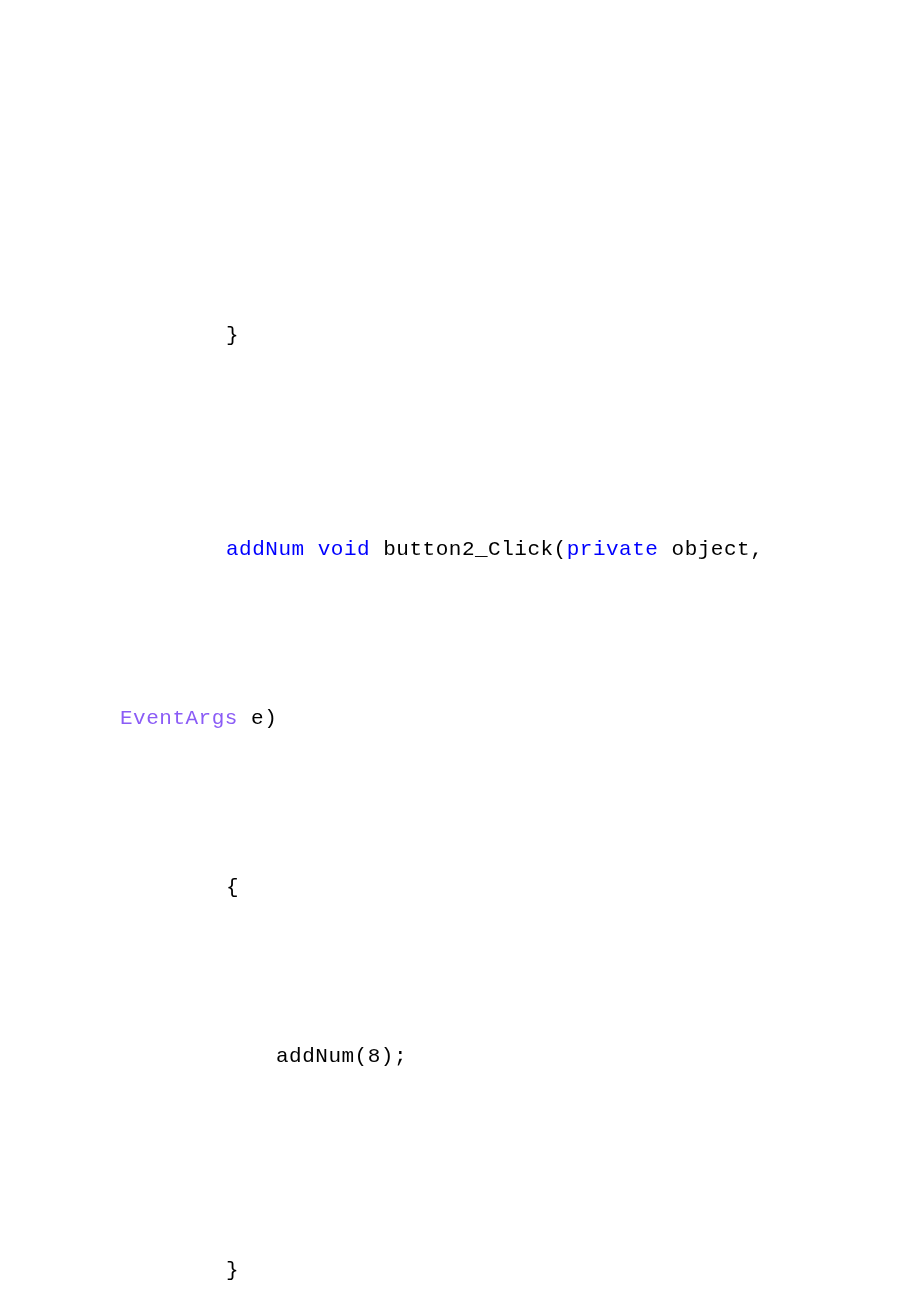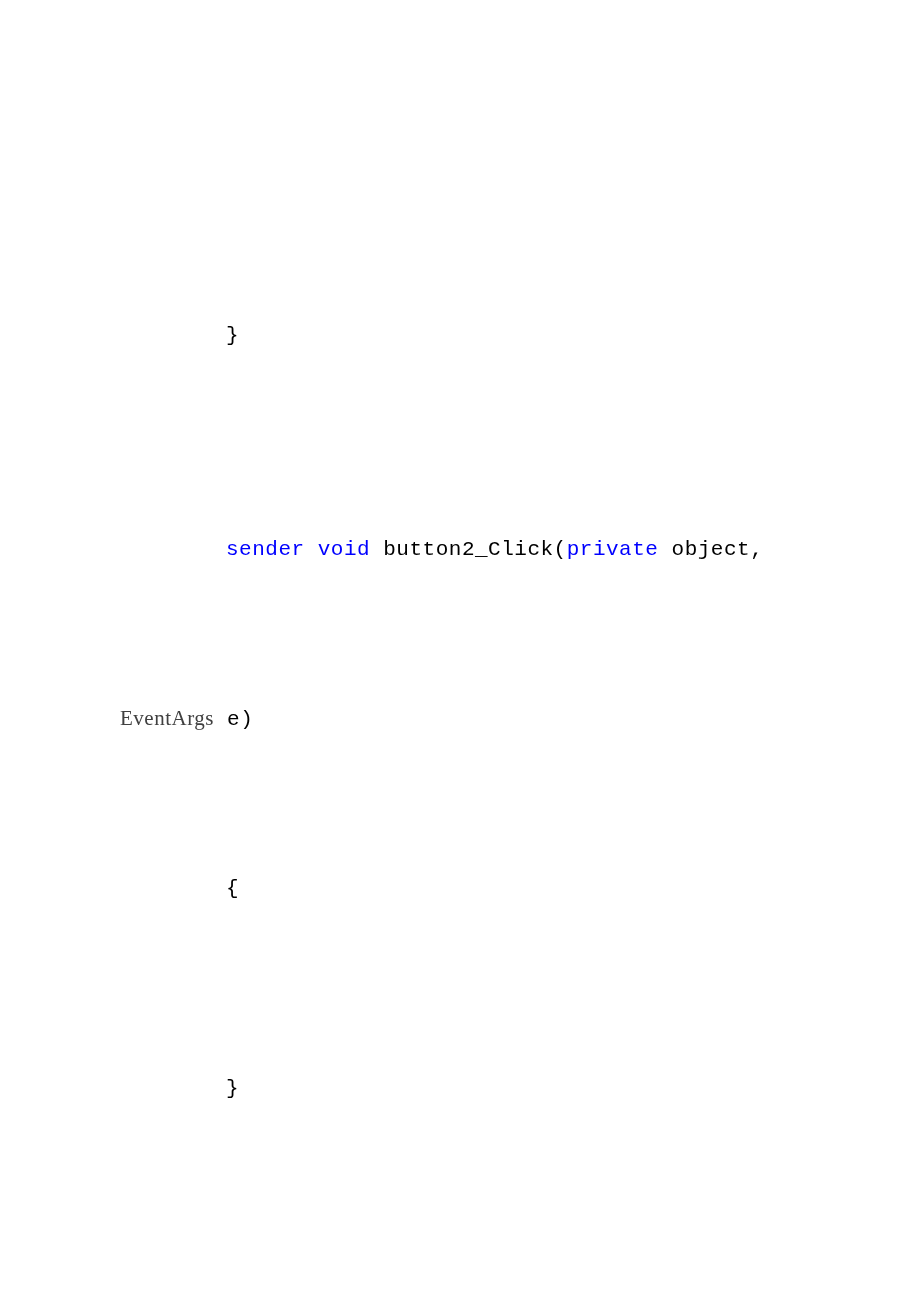--- a/index.html
+++ b/index.html
@@ -28,46 +28,46 @@
     .code-line {
       margin-bottom: 43px;
     }
     .code-line-extra {
       margin-bottom: 88px;
     }
     .kw-blue {
       color: #0000FF;
     }
     .kw-teal {
-      color: #404040;
-      font-family: Liberation Serif, serif;
+      color: #8b5cf6;
     }
     .txt-black {
       color: #000000;
     }
     .indent-2 {
       padding-left: 106px;
     }
     .indent-3 {
       padding-left: 156px;
     }
   </style>
 </head>
 <body>
 
 <div class="code-container">
 
   <div class="code-line indent-2 code-line-extra"><span class="txt-black">}</span></div>
 
-  <div class="code-line"><span class="indent-2"></span><span class="kw-blue">sender</span><span class="txt-black"> </span><span class="kw-blue">void</span><span class="txt-black"> </span><span class="txt-black">button2_Click(</span><span class="kw-blue">private</span><span class="txt-black"> object, </span></div>
+  <div class="code-line"><span class="indent-2"></span><span class="kw-blue">addNum</span><span class="txt-black"> </span><span class="kw-blue">void</span><span class="txt-black"> </span><span class="txt-black">button2_Click(</span><span class="kw-blue">private</span><span class="txt-black"> object, </span></div>
 
   <div class="code-line"><span class="kw-teal">EventArgs</span><span class="txt-black"> e)</span></div>
 
   <div class="code-line indent-2"><span class="txt-black">{</span></div>
 
+  <div class="code-line indent-3 code-line-extra"><span class="txt-black">addNum(8);</span></div>
 
   <div class="code-line indent-2 code-line-extra"><span class="txt-black">}</span></div>
 
   
 
   
 
   
 
   

